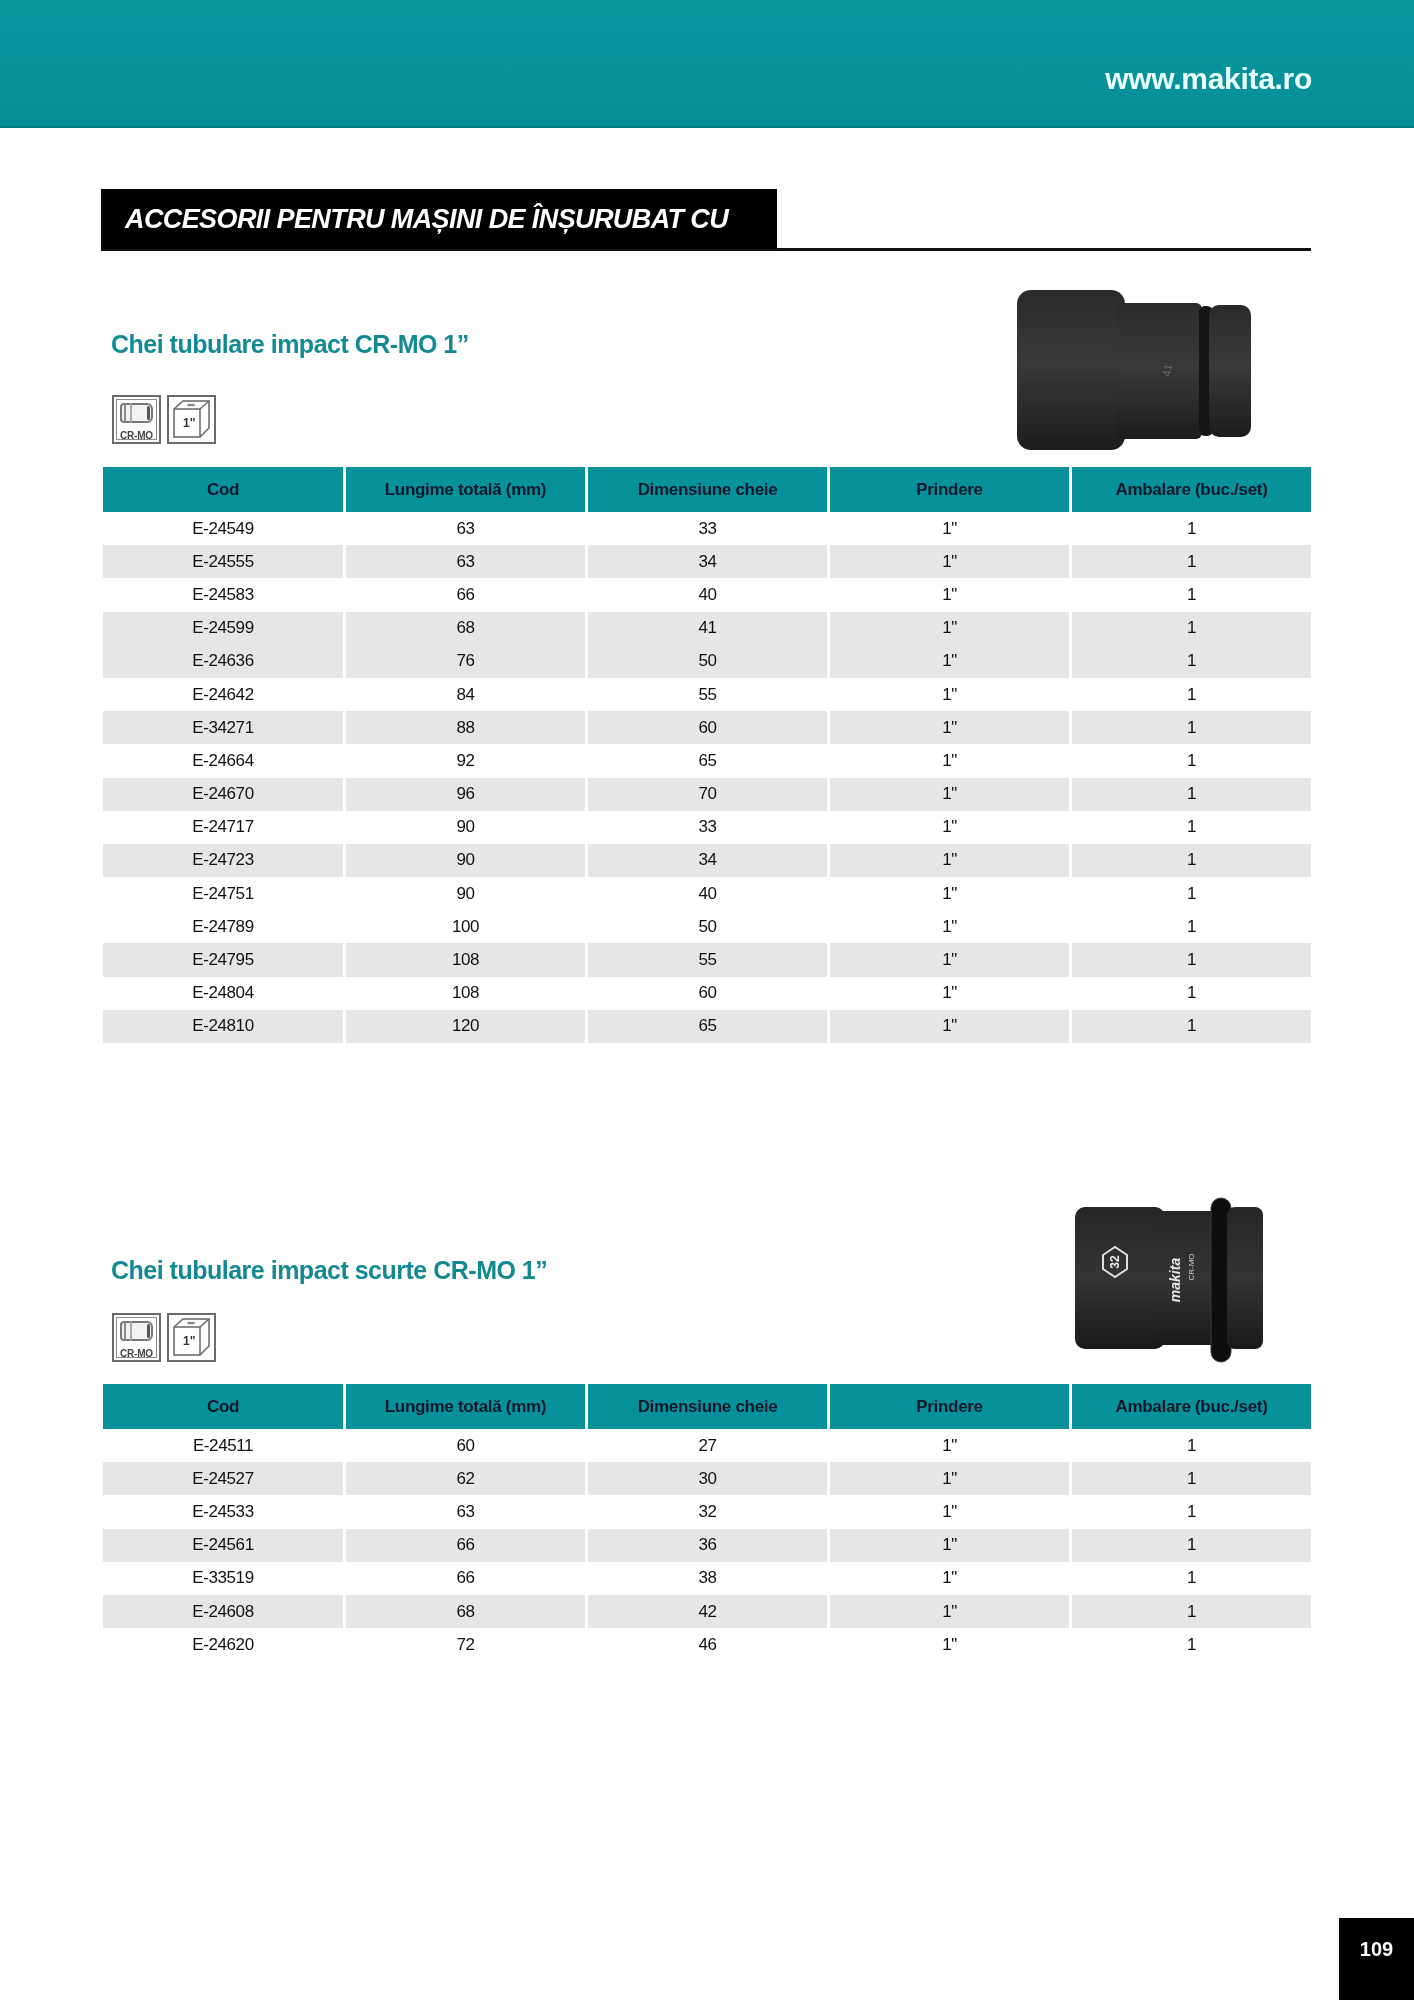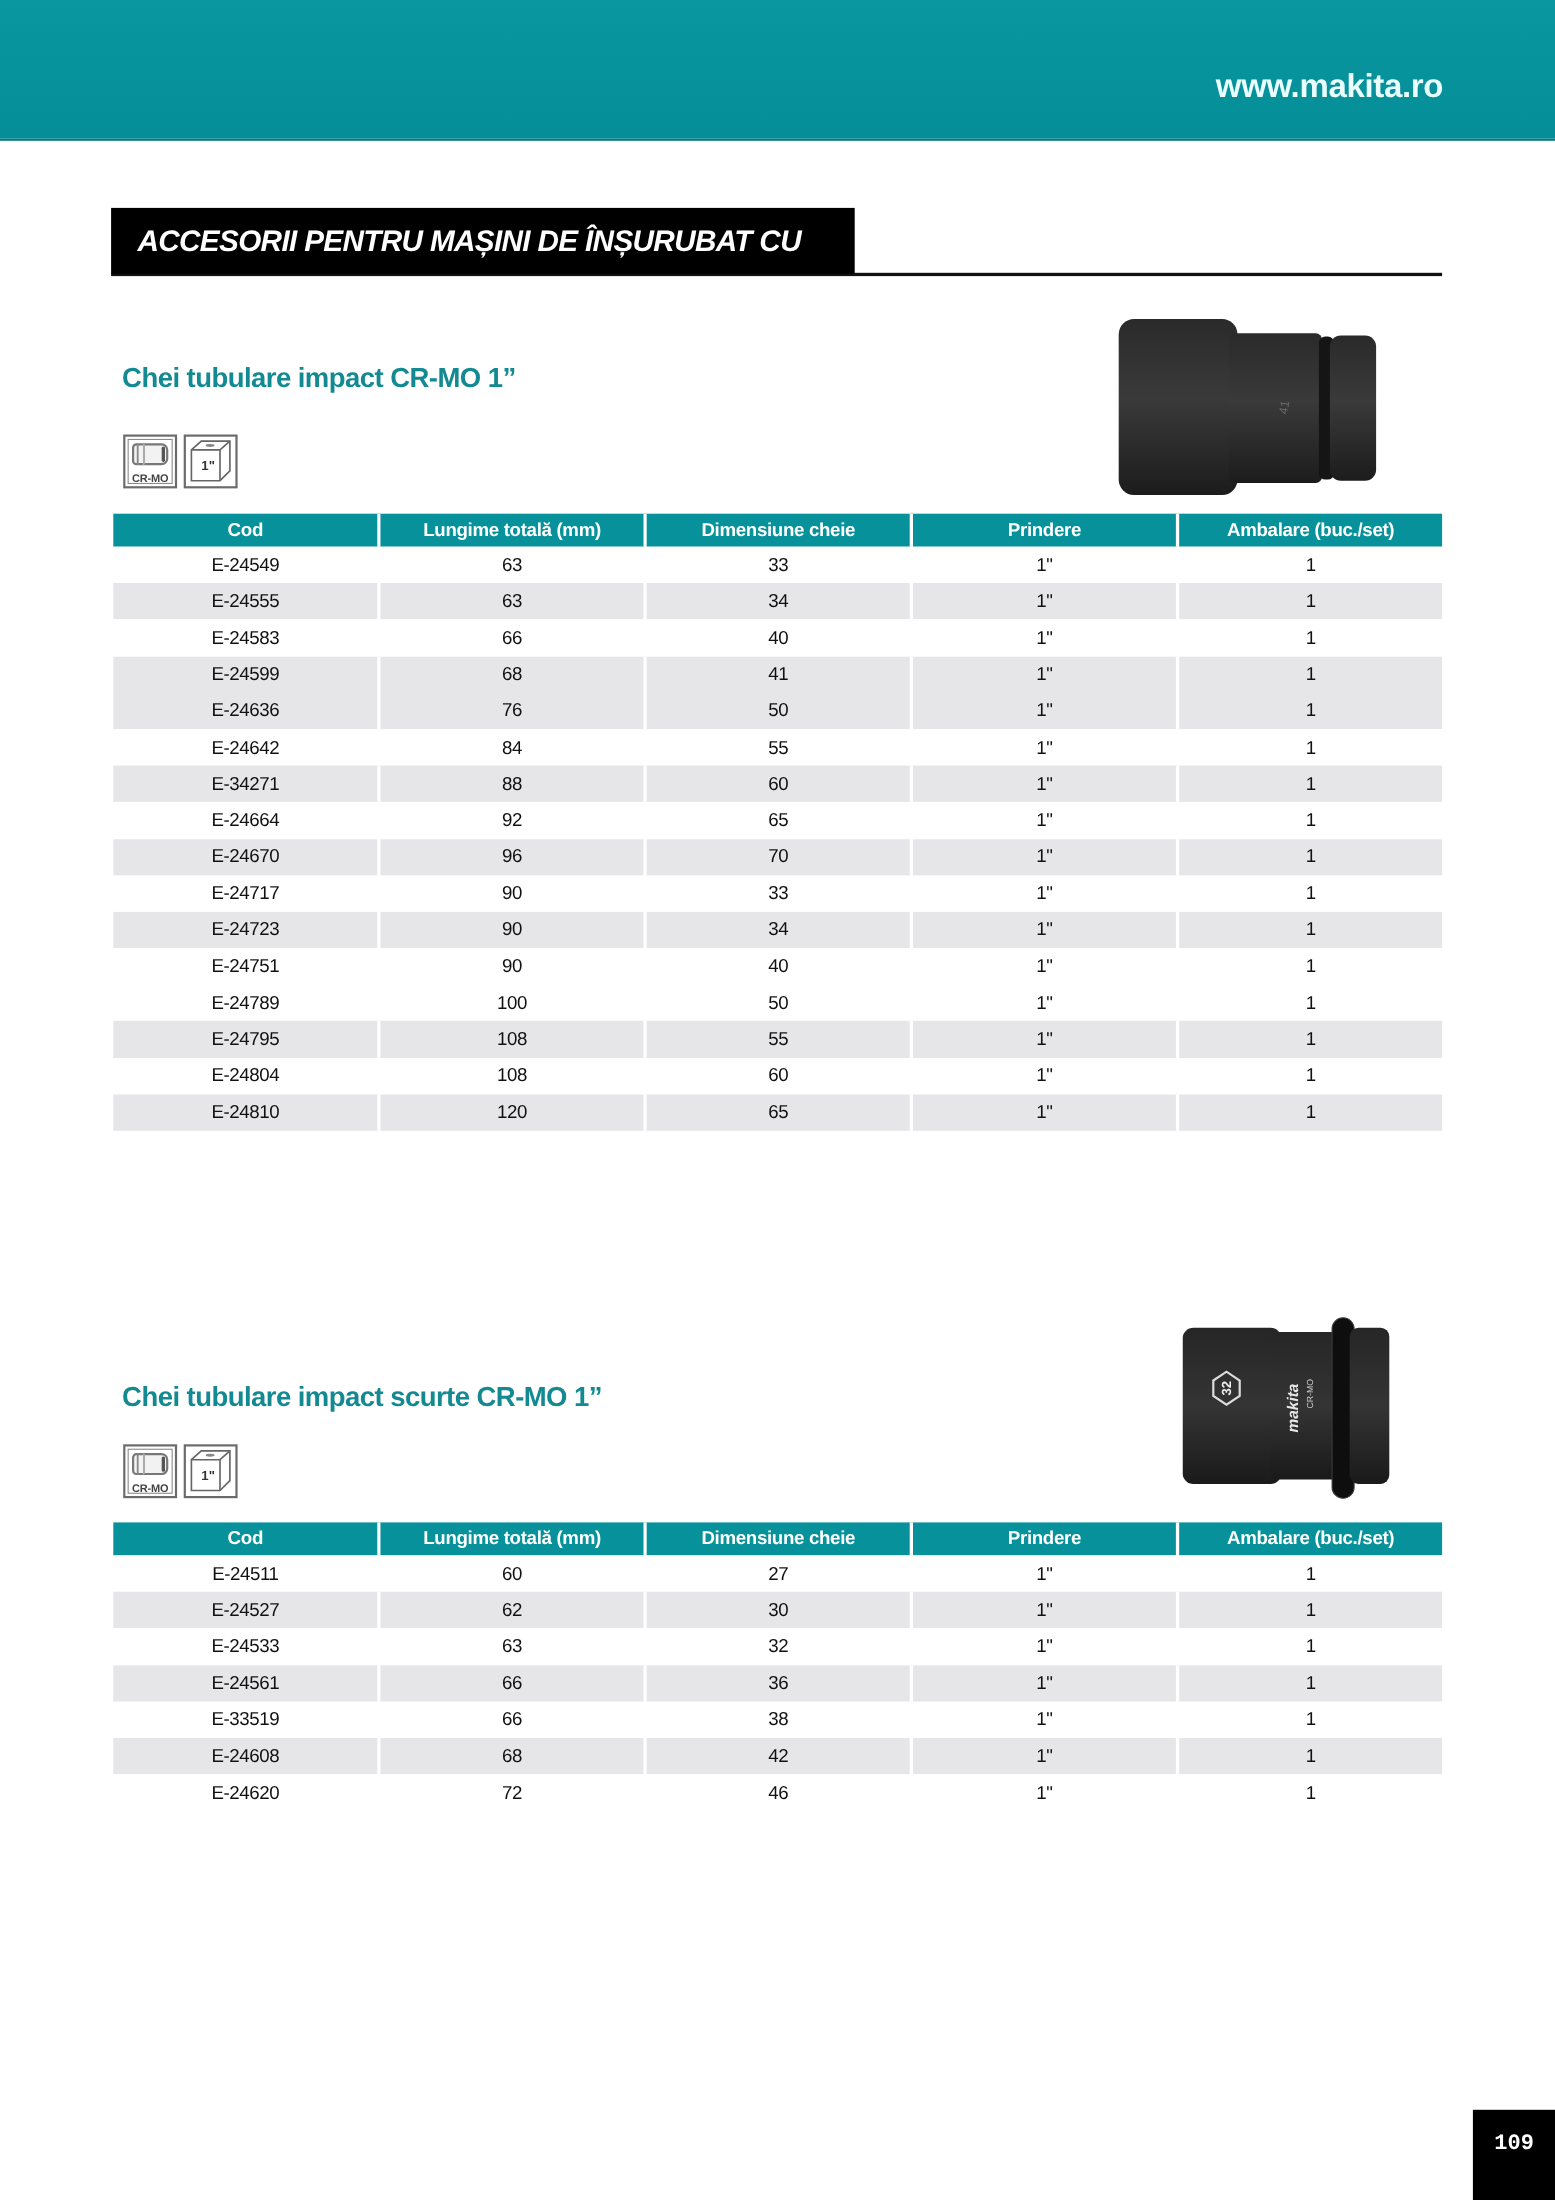--- a/index.html
+++ b/index.html
@@ -60,39 +60,39 @@
   }
 
   .product-image { position: absolute; }
 
   table.spec {
     position: absolute; left: 103px; width: 1208px;
     border-collapse: separate; border-spacing: 0;
     table-layout: fixed;
   }
   table.spec th {
-    background: #07929b; color: #ffffff; font-weight: bold; font-size: 17px;
-    height: 30px; text-align: center; vertical-align: middle;
+    background: #07929b; color: #0f172a; font-weight: bold; font-size: 17px;
+    height: 45px; text-align: center; vertical-align: middle;
     border-right: 3px solid #fff;
     letter-spacing: -0.3px;
   }
   table.spec th:last-child { border-right: none; }
   table.spec td {
     height: 33.2px; text-align: center; vertical-align: middle;
     font-size: 17px; color: #111; letter-spacing: -0.4px;
     border-right: 3px solid #fff;
   }
   table.spec td:last-child { border-right: none; }
   table.spec tr.odd td { background: #ffffff; }
   table.spec tr.even td { background: #e6e6e8; }
 
   .page-number {
     position: absolute; left: 1339px; top: 1918px; width: 75px; height: 82px;
     background: #000; color: #fff; font-weight: bold; font-size: 20px;
-    text-align: center; padding-top: 20px; font-family: Liberation Mono, monospace;
+    text-align: center; padding-top: 20px;
   }
 </style>
 </head>
 <body>
 
 <div class="top-band">
   <a class="site-url">www.makita.ro</a>
 </div>
 
 <div class="section-title-wrap">

